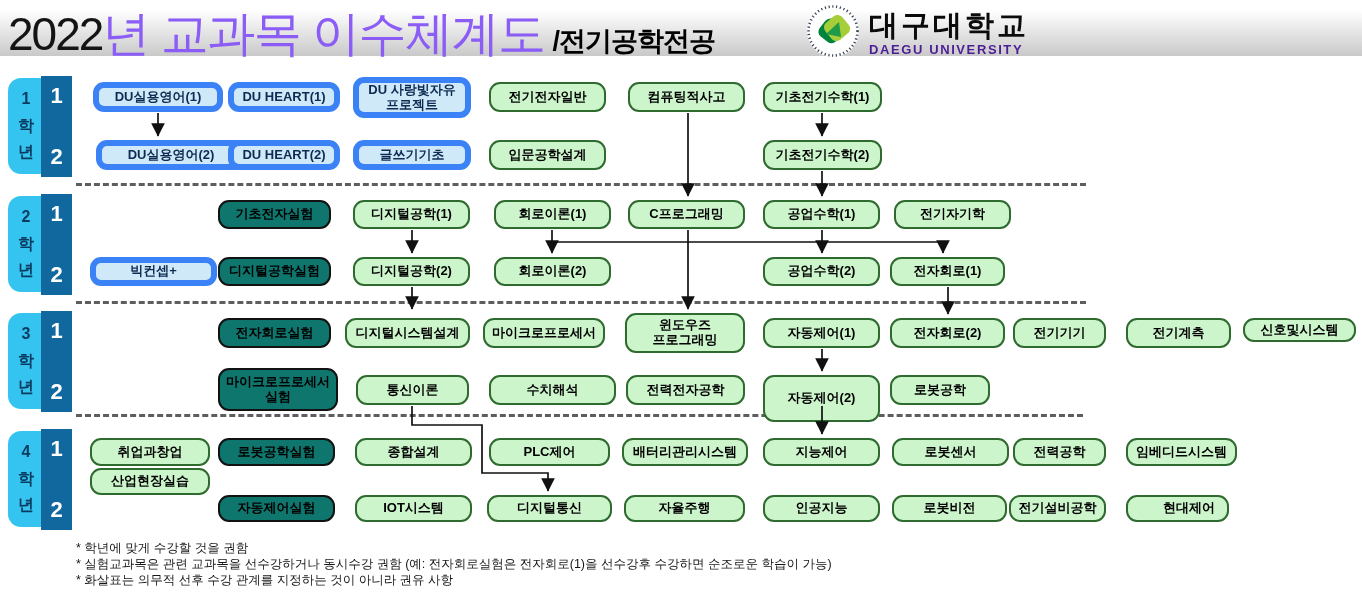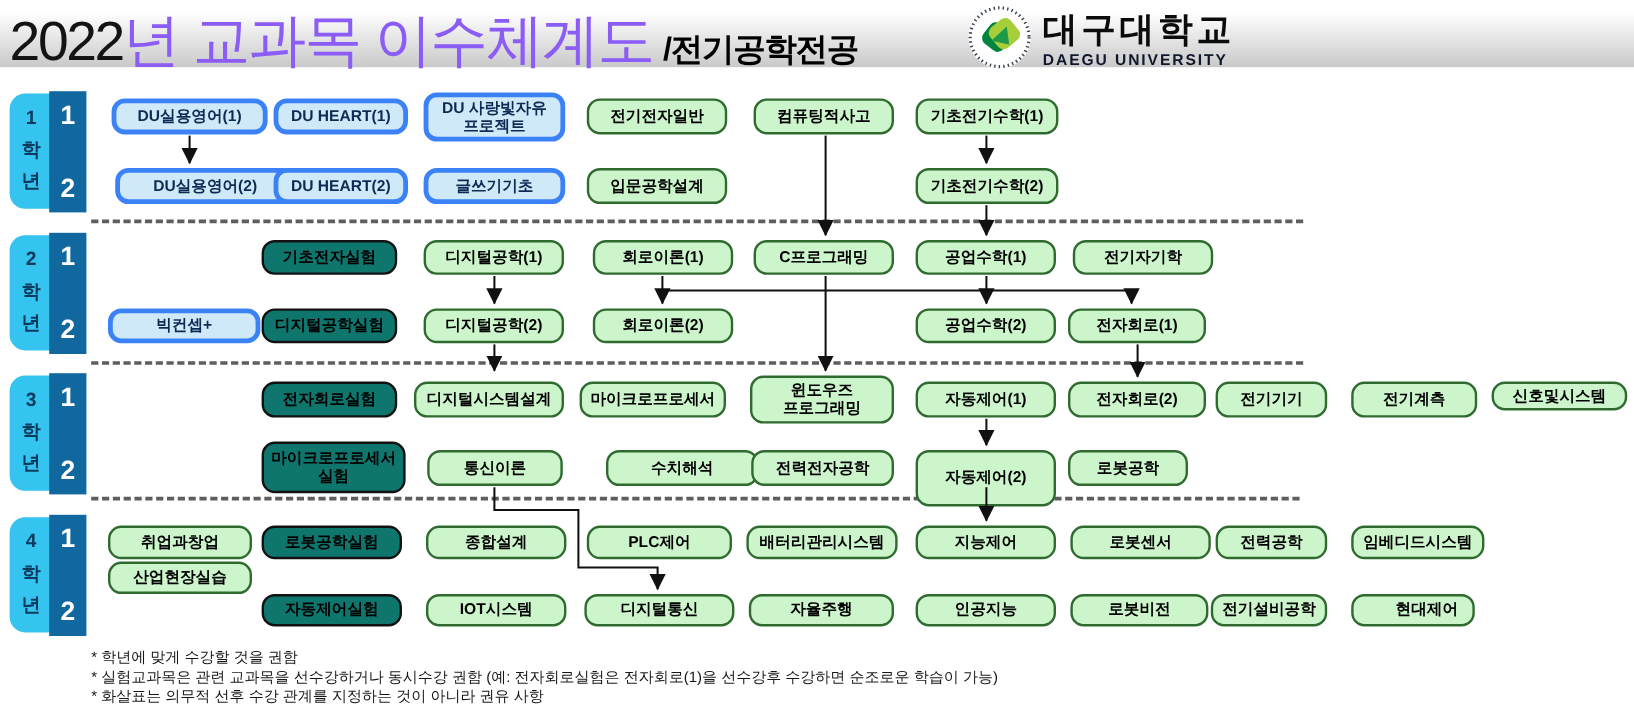--- a/index.html
+++ b/index.html
@@ -10,29 +10,29 @@
   
   .band{position:absolute;top:0;left:0;width:1362px;height:56px;
     background:linear-gradient(to bottom,#ffffff 18%,#c9c9c9 100%);}
   .title-row{position:absolute;top:2px;left:8px;display:flex;align-items:baseline;white-space:nowrap;}
   .t-year{font-size:46px;font-weight:400;color:#141414;letter-spacing:-2px;}
   .t-main{font-size:48px;font-weight:400;color:#8b5cf6;letter-spacing:-1.5px;}
   .t-sub{font-size:27px;font-weight:700;color:#000;margin-left:8px;letter-spacing:-1px;}
   .logo{position:absolute;left:806px;top:4px;display:flex;align-items:center;gap:9px;}
   .logo-txt{display:flex;flex-direction:column;line-height:1;}
   .logo-kr{font-size:29px;font-weight:800;color:#0b0b0b;letter-spacing:3px;}
-  .logo-en{font-size:13px;font-weight:700;color:#0f172a;letter-spacing:1.6px;margin-top:3px;}
+  .logo-en{font-size:13px;font-weight:700;color:#4c1d95;letter-spacing:1.6px;margin-top:3px;}
   
   #diagram{position:absolute;inset:0;}
   .course{
     position:absolute;box-sizing:border-box;border-radius:11px;
     display:flex;align-items:center;justify-content:center;text-align:center;
     font-size:13px;font-weight:700;line-height:1.15;white-space:pre-line;color:#000;
   }
-  .course.general{background:#cfe9f9;border:4px solid #3b82f6;color:#0d2b52;}
+  .course.general{background:#cfe9f9;border:6px solid #3b82f6;color:#0d2b52;}
   .course.major{background:#cdf5cb;border:2px solid #2f6b2f;}
   .course.lab{background:#0f766e;border:2px solid #121212;}
   .yearwrap{position:absolute;left:8px;width:64px;height:100px;}
   .year-cyan{position:absolute;left:0;top:2px;width:50px;height:96px;background:#35c4f0;border-radius:13px;
     display:flex;flex-direction:column;justify-content:center;}
   .year-cyan div{width:36px;text-align:center;color:#0a3a5e;font-weight:700;font-size:16px;line-height:1.65;}
   .year-blue{position:absolute;left:33px;top:0;width:31px;height:101px;background:#11689f;
     display:flex;flex-direction:column;justify-content:space-between;align-items:center;
     padding:7px 0;box-sizing:border-box;color:#fff;font-size:22px;font-weight:700;}
   .sep{position:absolute;height:0;border-top:3px dashed #5e5e5e;}
@@ -147,21 +147,21 @@
       <div class="course major" style="left: 625px; top: 313px; width: 120px; height: 40px;">윈도우즈
 프로그래밍</div>
       <div class="course major" style="left: 763px; top: 318px; width: 117px; height: 30px;">자동제어(1)</div>
       <div class="course major" style="left: 890px; top: 318px; width: 115px; height: 30px;">전자회로(2)</div>
       <div class="course major" style="left: 1013px; top: 318px; width: 93px; height: 30px;">전기기기</div>
       <div class="course major" style="left: 1126px; top: 318px; width: 105px; height: 30px;">전기계측</div>
       <div class="course major" style="left: 1243px; top: 318px; width: 113px; height: 24px;">신호및시스템</div>
       <div class="course lab" style="left: 218px; top: 368px; width: 120px; height: 43px;">마이크로프로세서
 실험</div>
       <div class="course major" style="left: 356px; top: 375px; width: 113px; height: 30px;">통신이론</div>
-      <div class="course major" style="left: 505px; top: 375px; width: 127px; height: 30px;">수치해석</div>
+      <div class="course major" style="left: 489px; top: 375px; width: 127px; height: 30px;">수치해석</div>
       <div class="course major" style="left: 626px; top: 375px; width: 119px; height: 30px;">전력전자공학</div>
       <div class="course major" style="left: 763px; top: 375px; width: 117px; height: 47px;">자동제어(2)</div>
       <div class="course major" style="left: 890px; top: 375px; width: 100px; height: 30px;">로봇공학</div>
       <div class="course major" style="left: 90px; top: 438px; width: 120px; height: 28px;">취업과창업</div>
       <div class="course lab" style="left: 218px; top: 438px; width: 117px; height: 28px;">로봇공학실험</div>
       <div class="course major" style="left: 355px; top: 438px; width: 117px; height: 28px;">종합설계</div>
       <div class="course major" style="left: 489px; top: 438px; width: 121px; height: 28px;">PLC제어</div>
       <div class="course major" style="left: 622px; top: 438px; width: 126px; height: 28px;">배터리관리시스템</div>
       <div class="course major" style="left: 763px; top: 438px; width: 117px; height: 28px;">지능제어</div>
       <div class="course major" style="left: 892px; top: 438px; width: 117px; height: 28px;">로봇센서</div>

